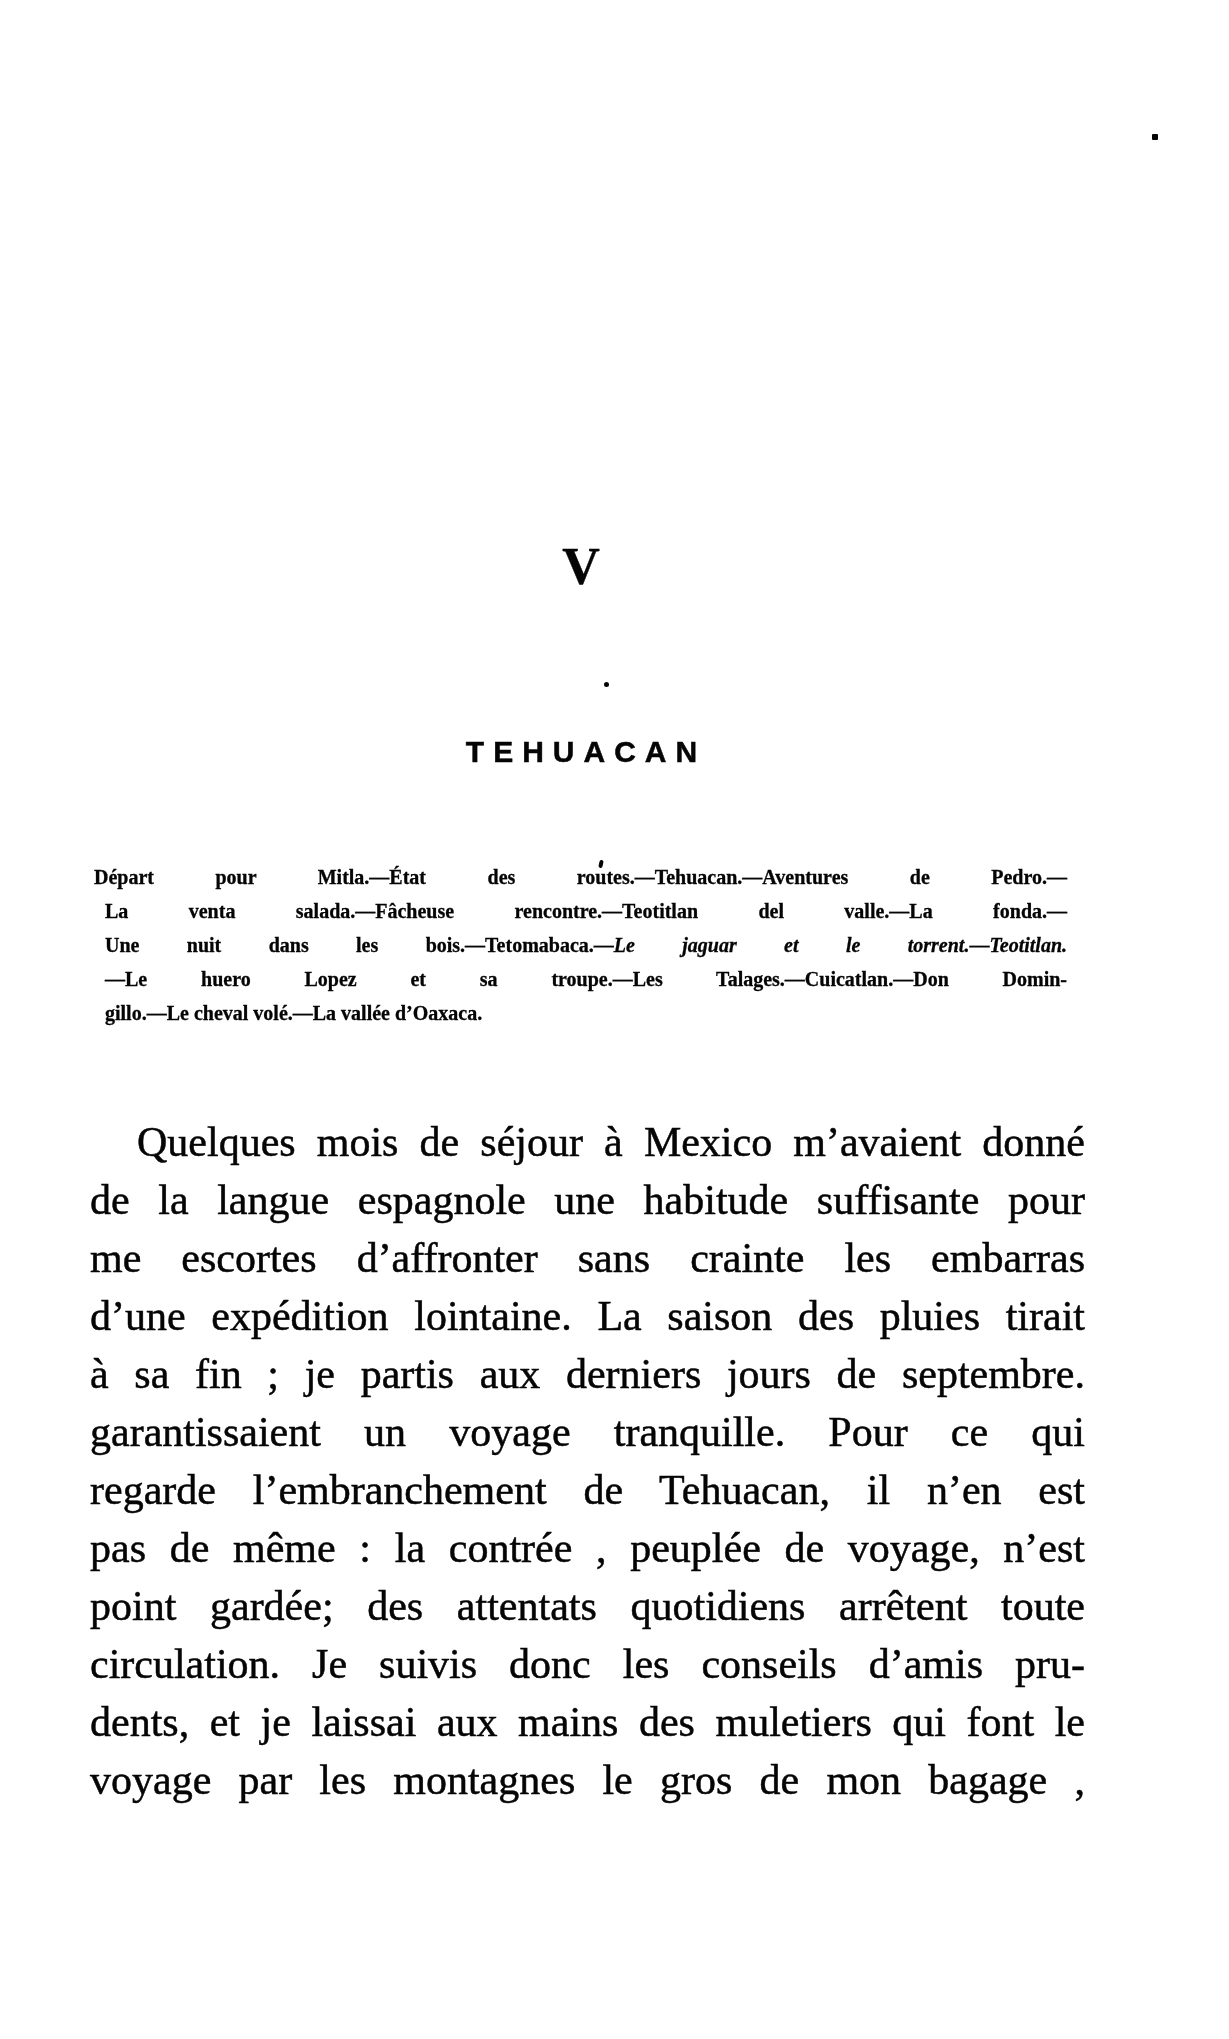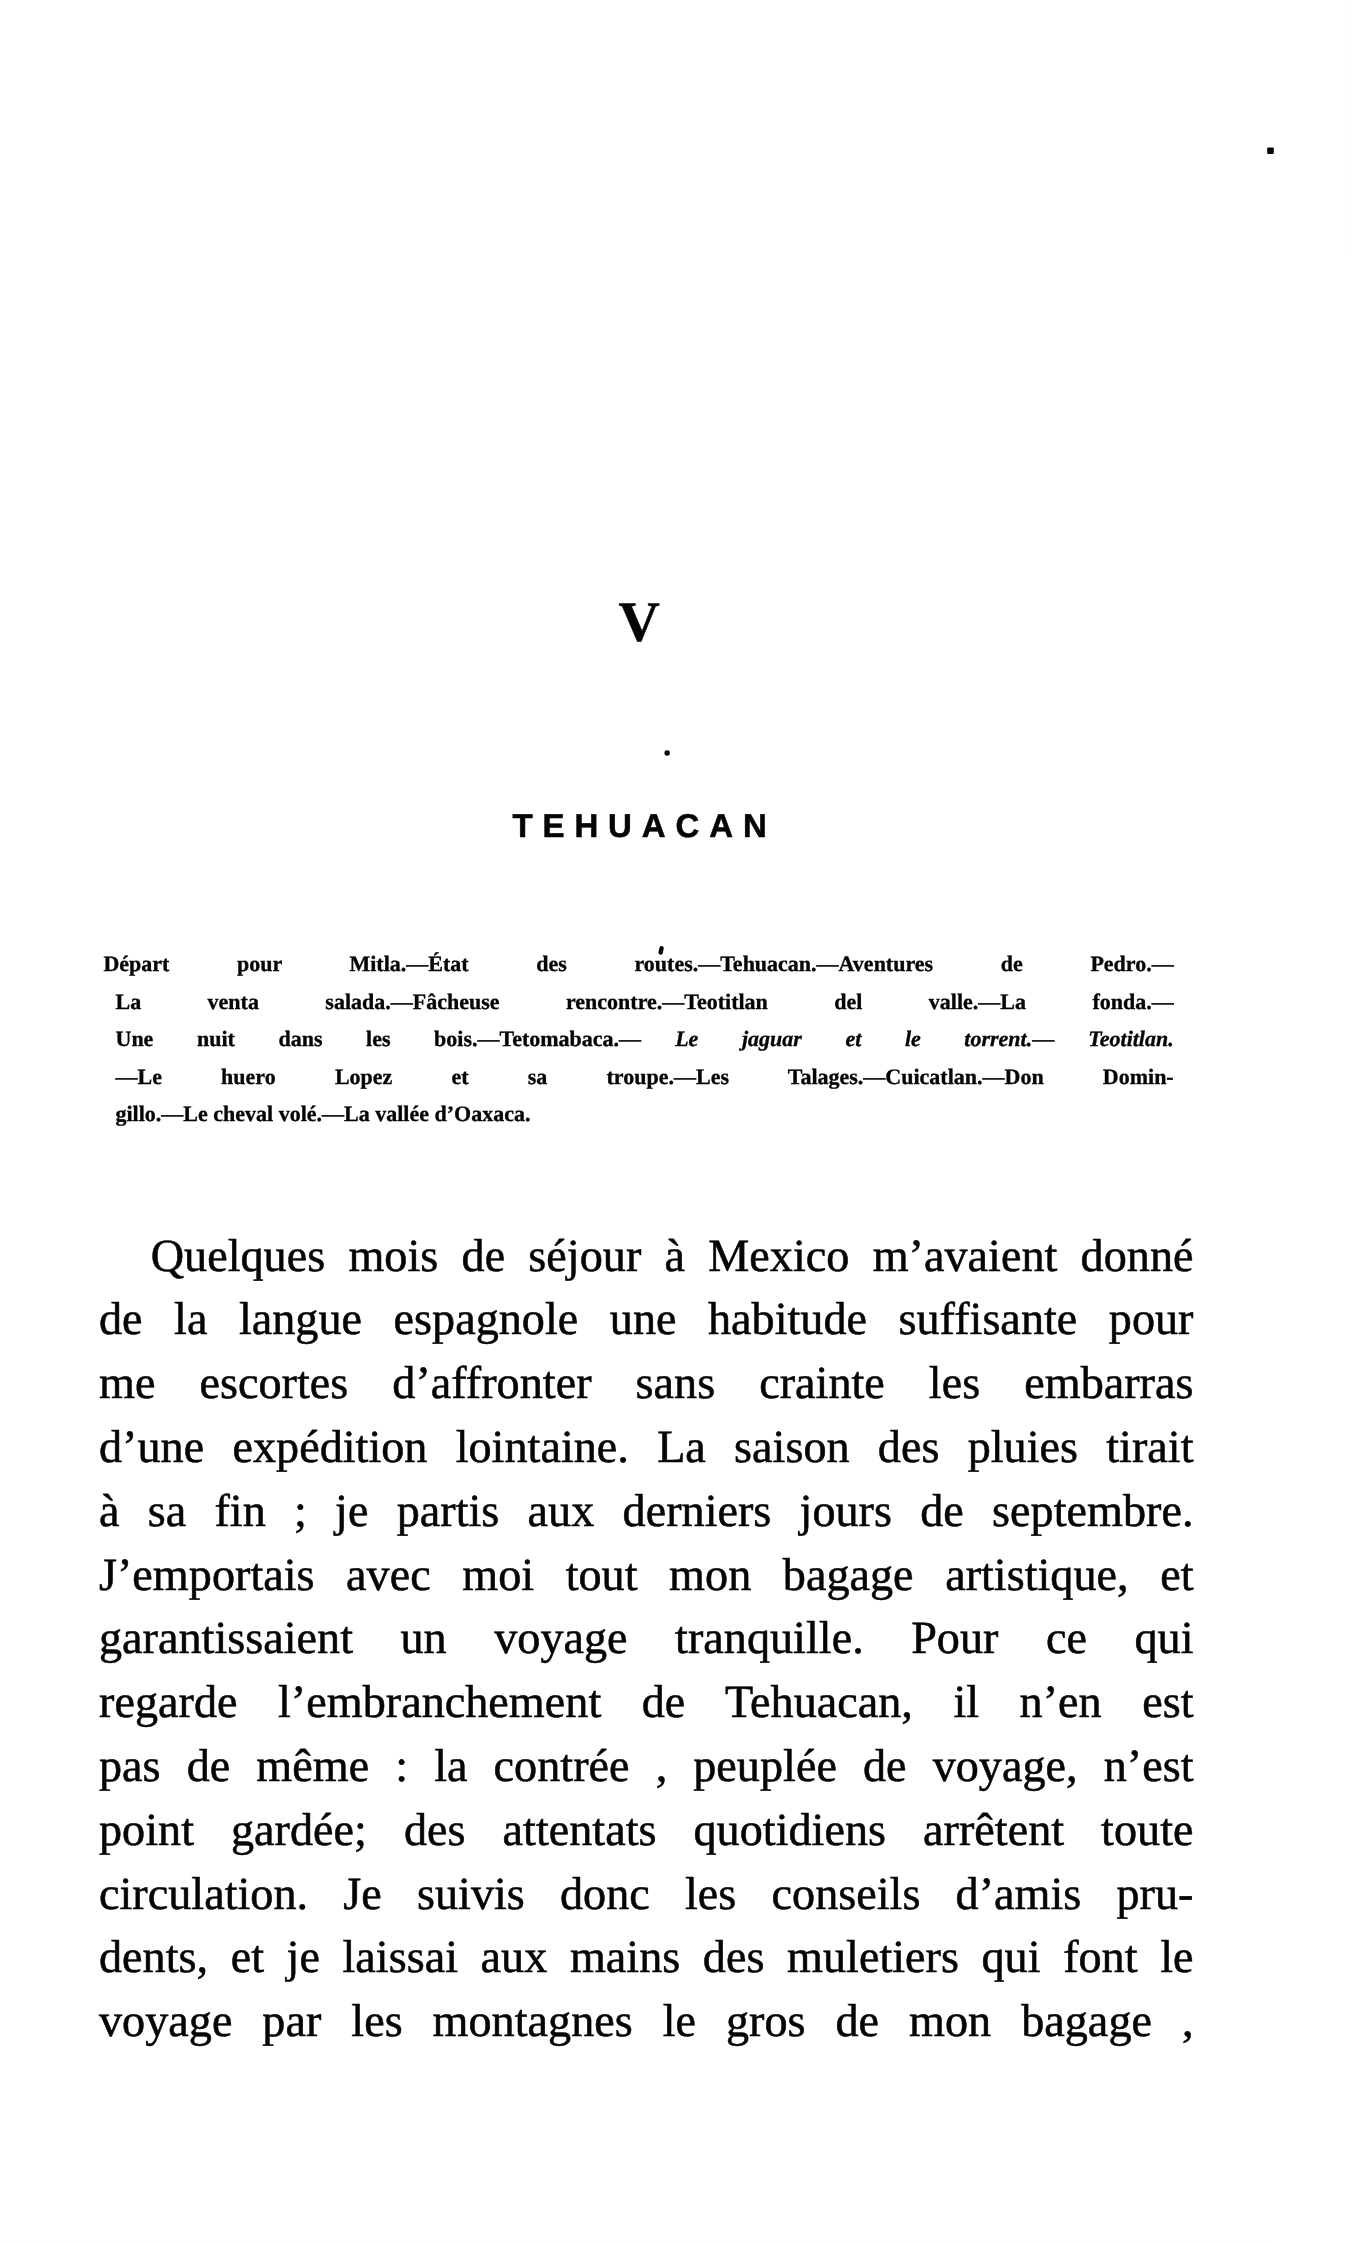--- a/index.html
+++ b/index.html
@@ -62,21 +62,21 @@
     left: 94px;
     top: 860px;
     width: 973px;
     font-size: 20px;
     line-height: 34px;
     font-weight: bold;
     -webkit-text-stroke: 0.3px var(--ink, #050505);
   }
   .summary-line.hang { padding-left: 11px; }
   .summary-line.just { text-align: justify; text-align-last: justify; }
-  .summary-line .it { font-style: italic; margin-left: 31px; }
+  .summary-line .it { font-style: italic; }
 
   
   .body-text {
     position: absolute;
     left: 90px;
     top: 1113px;
     width: 995px;
     font-size: 42px;
     line-height: 58px;
     -webkit-text-stroke: 0.5px var(--ink, #050505);
@@ -110,21 +110,20 @@
       <div class="summary-line hang just"><span>—Le huero Lopez et sa troupe.—Les Talages.—Cuicatlan.—Don Domin-</span></div>
       <div class="summary-line hang"><span>gillo.—Le cheval volé.—La vallée d’Oaxaca.</span></div>
     </div>
 
   <div class="body-text">
       <div class="body-line indent">Quelques mois de séjour à Mexico m’avaient donné</div>
       <div class="body-line">de la langue espagnole une habitude suffisante pour</div>
       <div class="body-line">me escortes d’affronter sans crainte les embarras</div>
       <div class="body-line">d’une expédition lointaine. La saison des pluies tirait</div>
       <div class="body-line">à sa fin ; je partis aux derniers jours de septembre.</div>
-      <div class="body-line">J’emportais avec moi tout mon bagage artistique, et</div>
       <div class="body-line">garantissaient un voyage tranquille. Pour ce qui</div>
       <div class="body-line">regarde l’embranchement de Tehuacan, il n’en est</div>
       <div class="body-line">pas de même : la contrée , peuplée de voyage, n’est</div>
       <div class="body-line">point gardée; des attentats quotidiens arrêtent toute</div>
       <div class="body-line">circulation. Je suivis donc les conseils d’amis pru-</div>
       <div class="body-line">dents, et je laissai aux mains des muletiers qui font le</div>
       <div class="body-line">voyage par les montagnes le gros de mon bagage ,</div>
     </div>
 </div>
 

